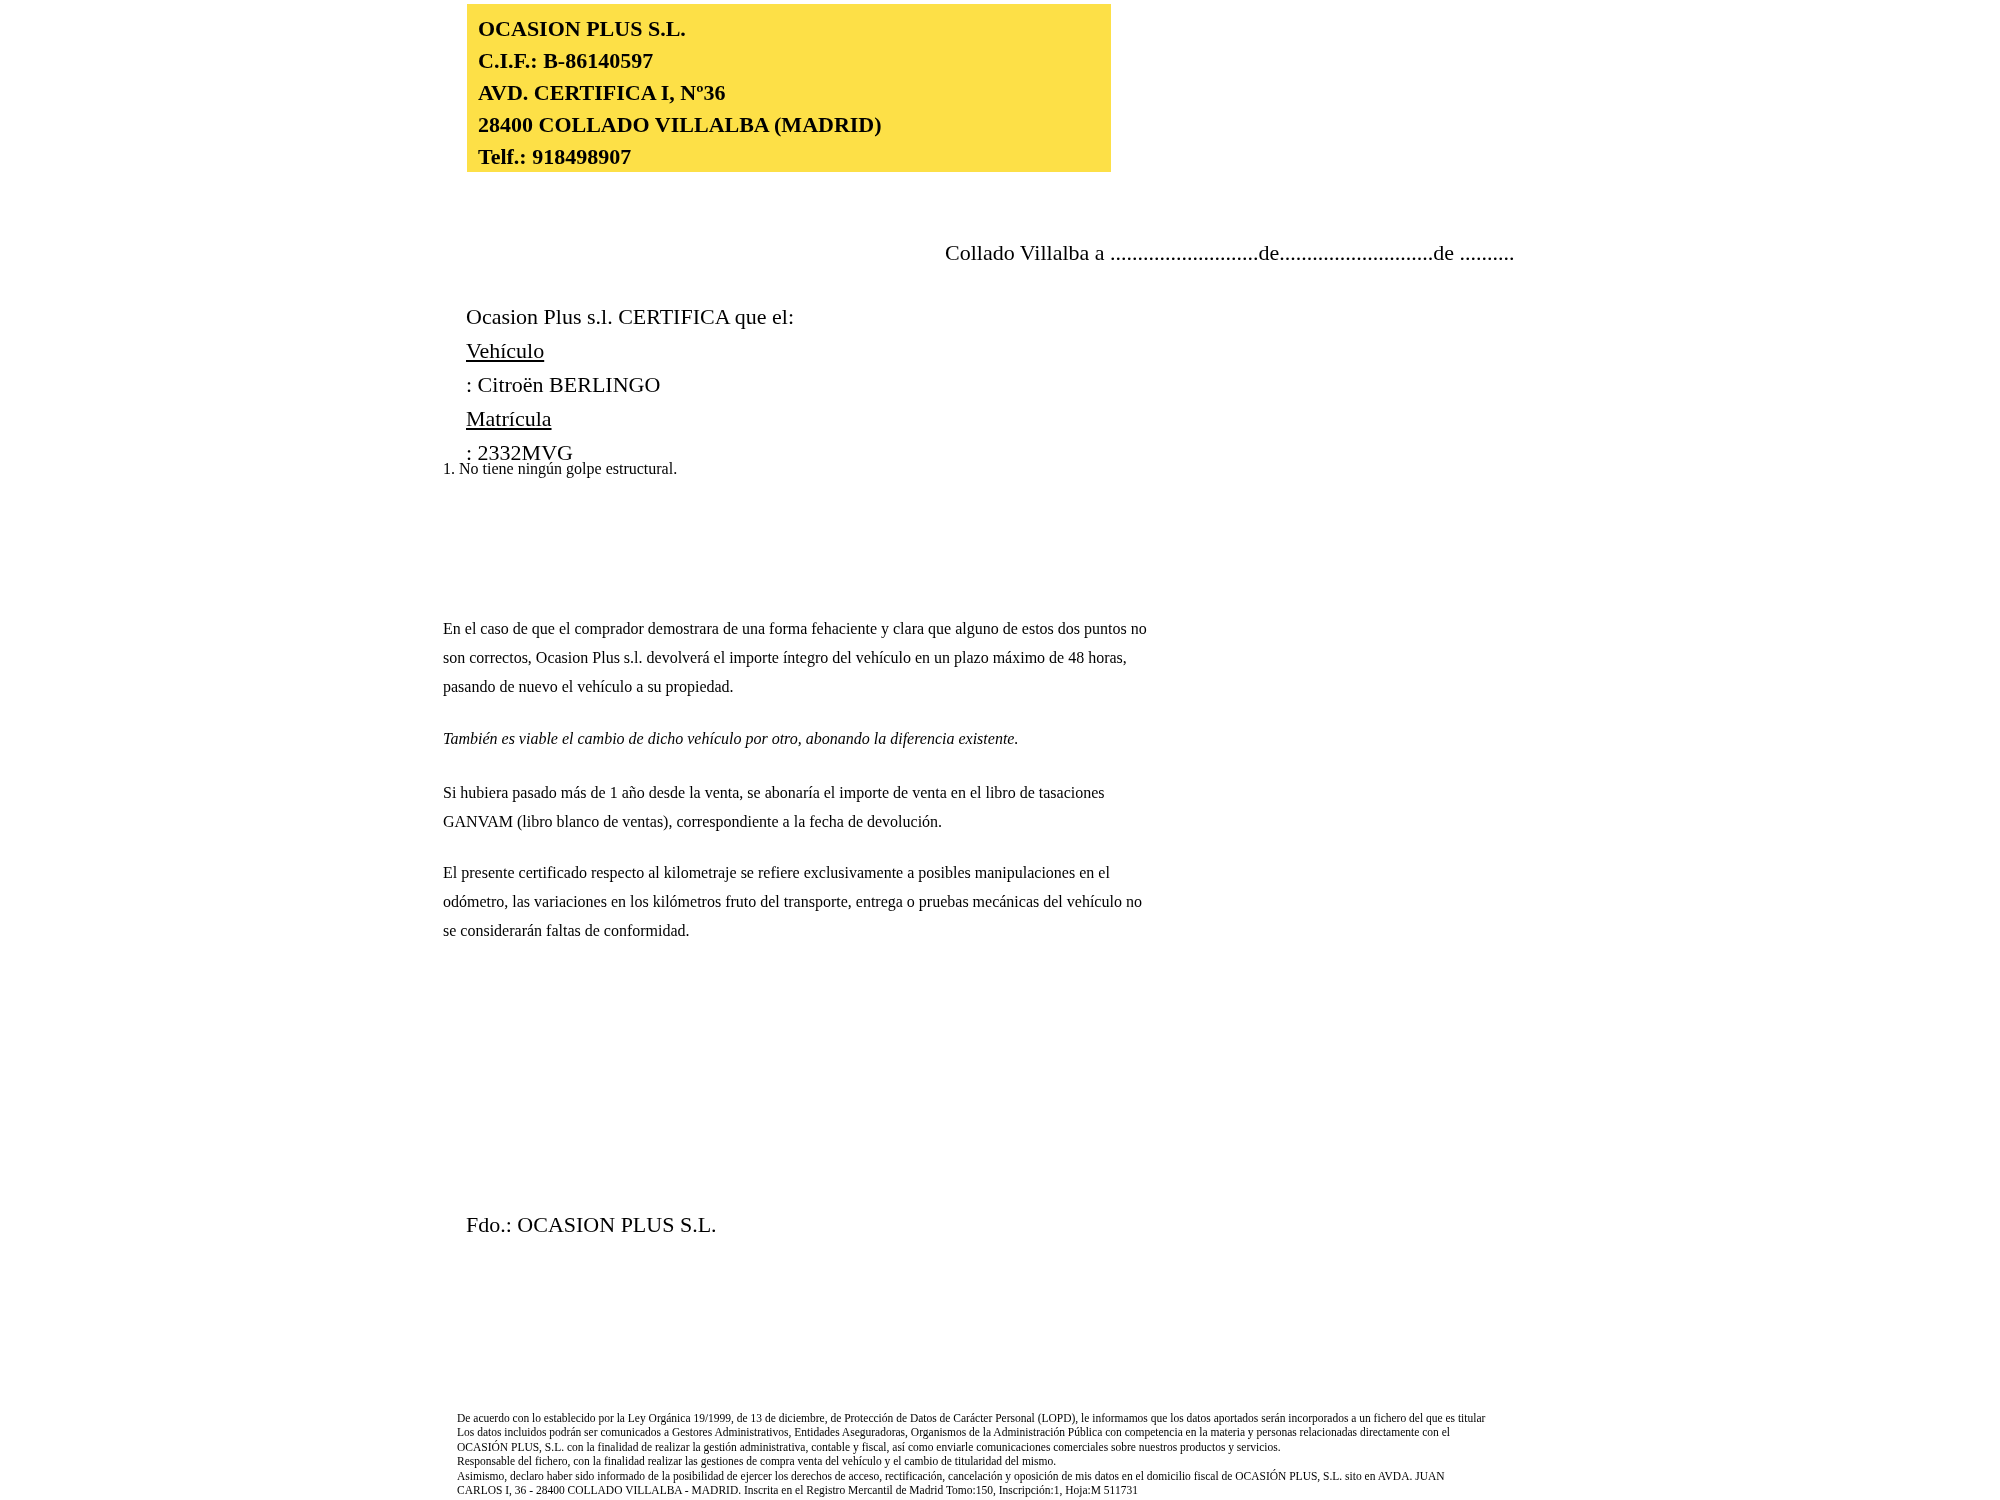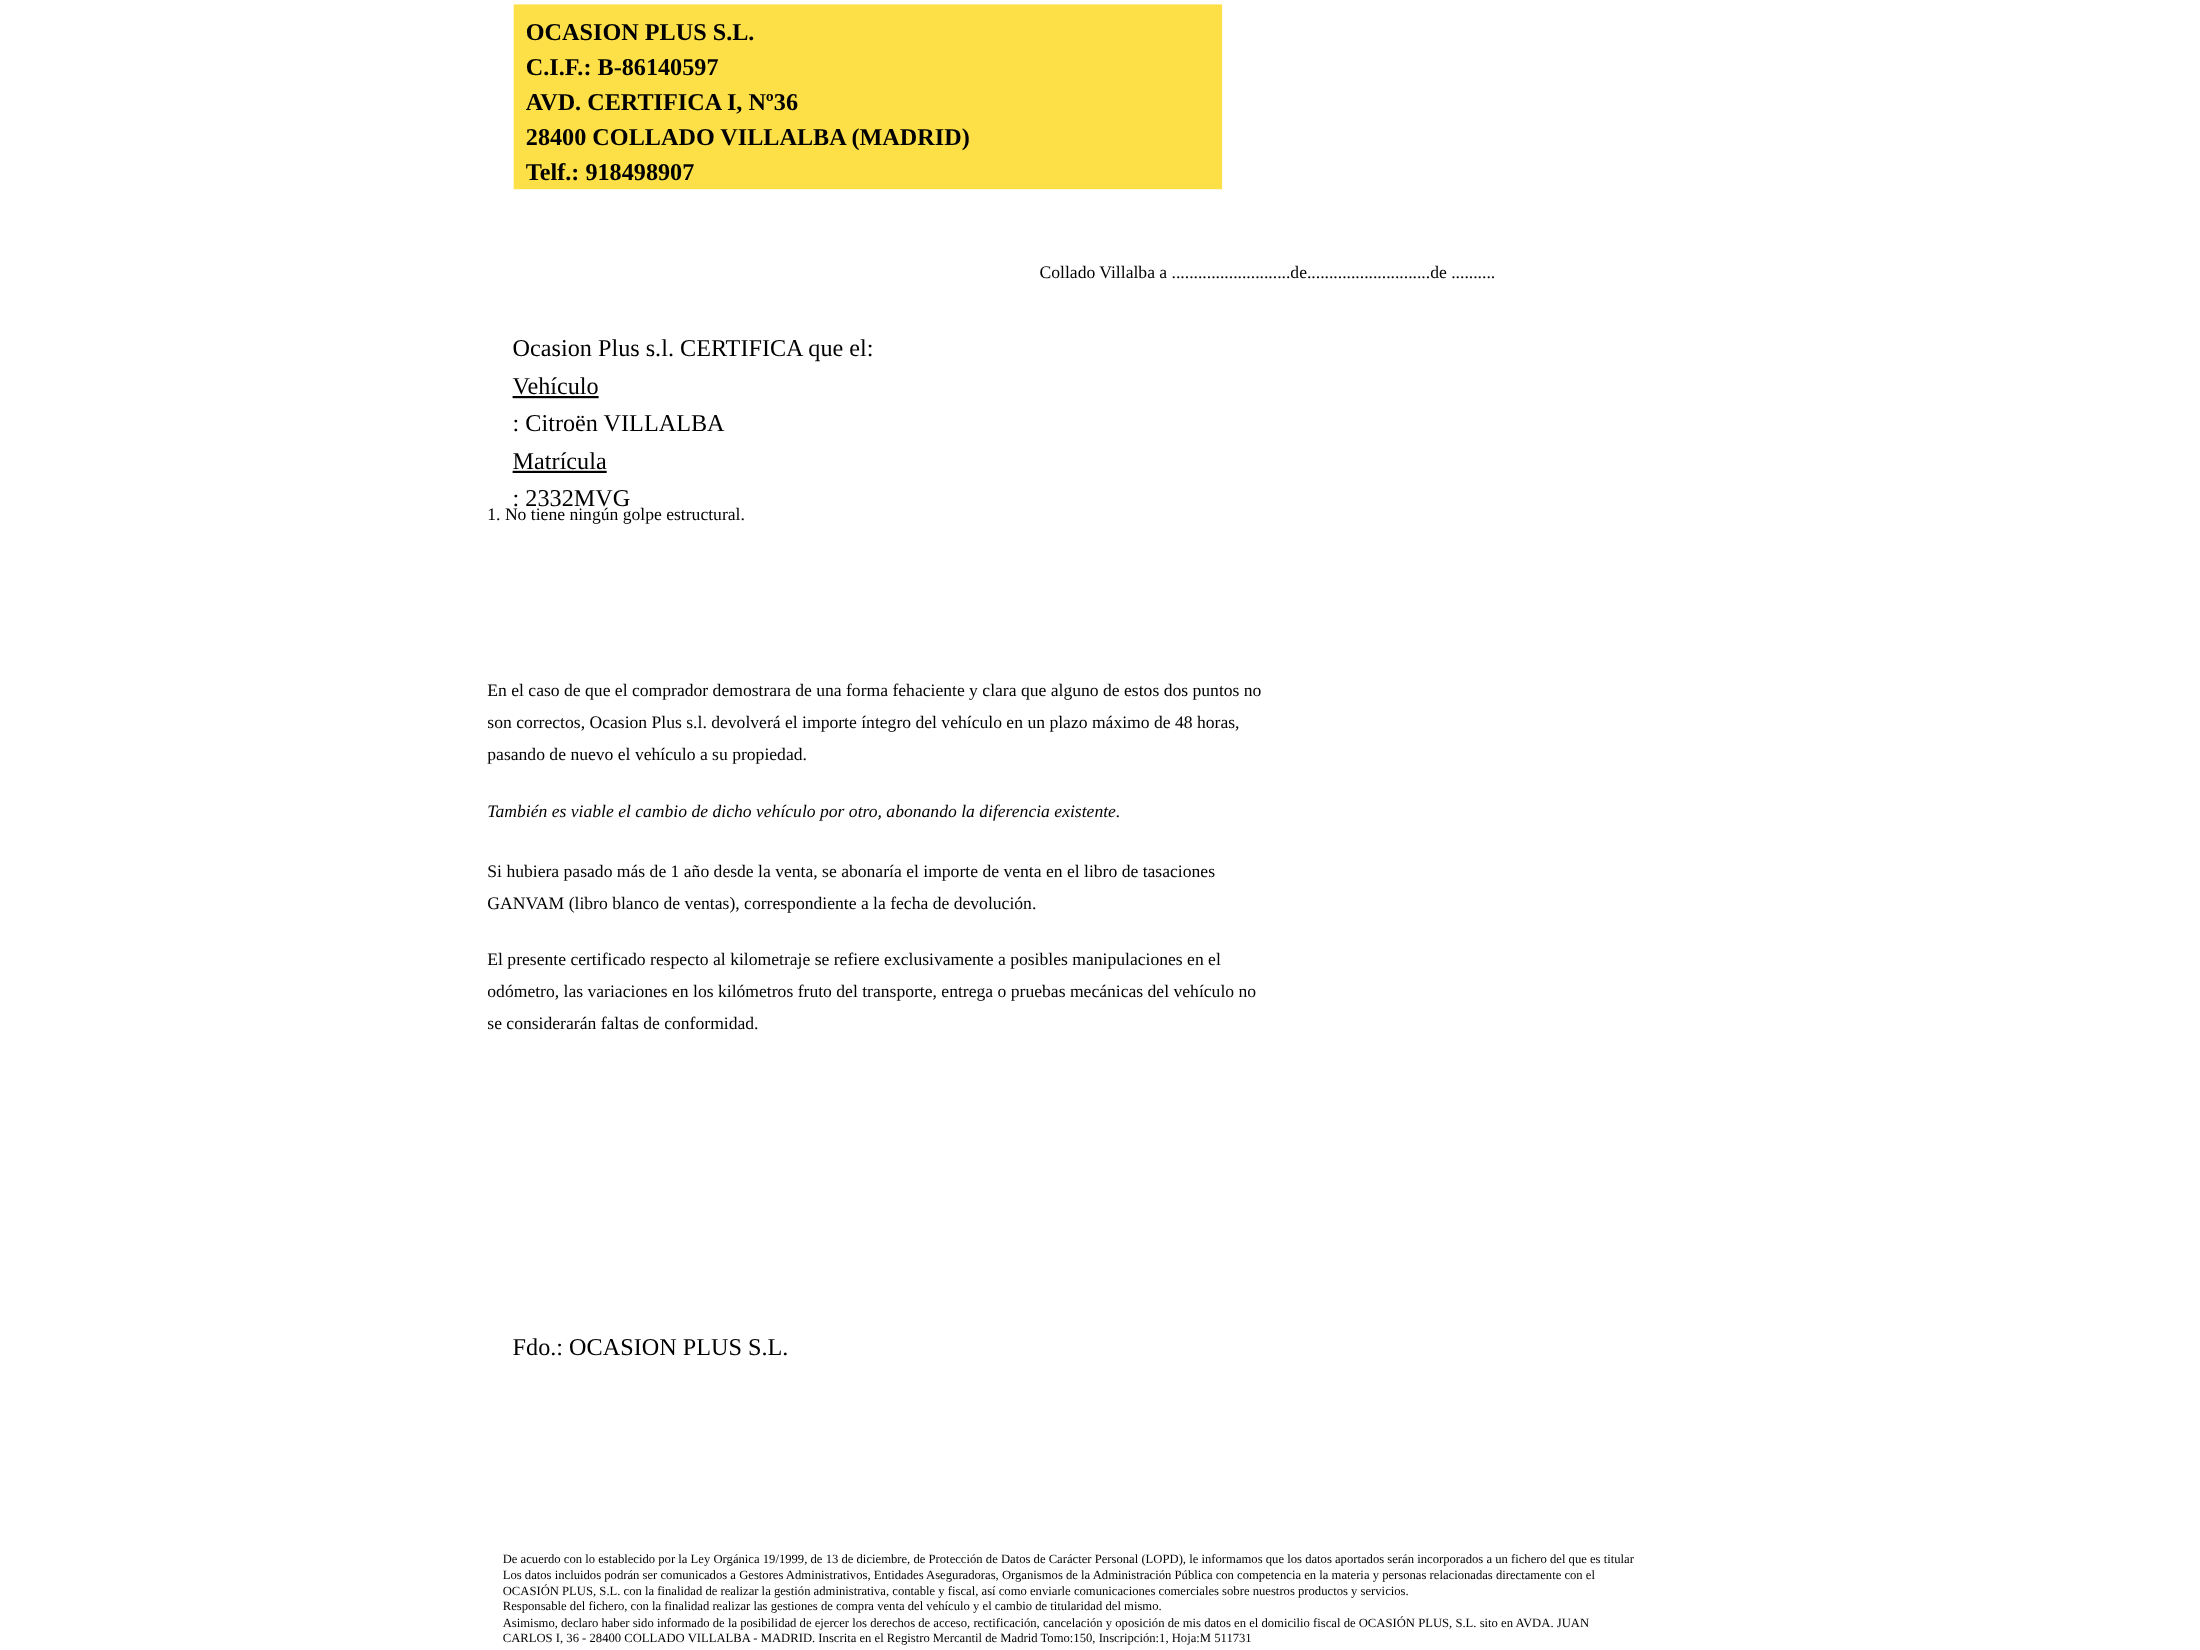--- a/index.html
+++ b/index.html
@@ -27,21 +27,21 @@
     font-size: 22px;
     font-weight: bold;
     line-height: 32px;
     white-space: nowrap;
   }
 
   .date-line {
     position: absolute;
     left: 945px;
     top: 240px;
-    font-size: 16px;
+    font-size: 22px;
     white-space: nowrap;
   }
 
   .cert-block {
     position: absolute;
     left: 466px;
     top: 300px;
     font-size: 22px;
     line-height: 34px;
   }
@@ -99,21 +99,21 @@
     <div class="header-line">28400 COLLADO VILLALBA (MADRID)</div>
     <div class="header-line">Telf.: 918498907</div>
   </div>
 
   <div class="date-line">Collado Villalba a ...........................de............................de ..........</div>
 
   <div class="cert-block">
     <div class="cert-intro">Ocasion Plus s.l. CERTIFICA que el:</div>
     <div class="cert-row">
       <span class="cert-label">Vehículo</span>
-      <span class="cert-value">: Citroën VILLALBA</span>
+      <span class="cert-value">: Citroën BERLINGO</span>
     </div>
     <div class="cert-row">
       <span class="cert-label">Matrícula</span>
       <span class="cert-value">: 2332MVG</span>
     </div>
   </div>
 
   <div class="body-text point-1">1. No tiene ningún golpe estructural.</div>
 
   <div class="body-text para-1">En el caso de que el comprador demostrara de una forma fehaciente y clara que alguno de estos dos puntos no

